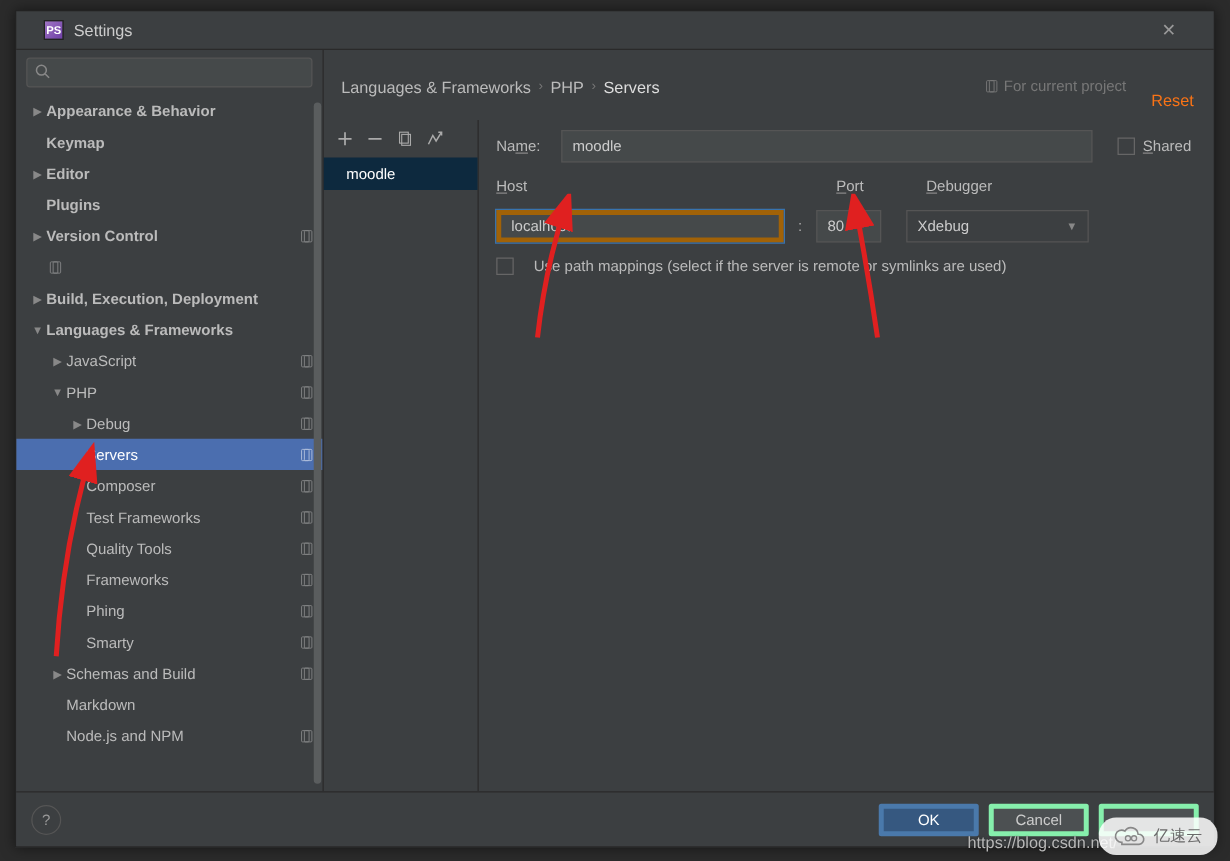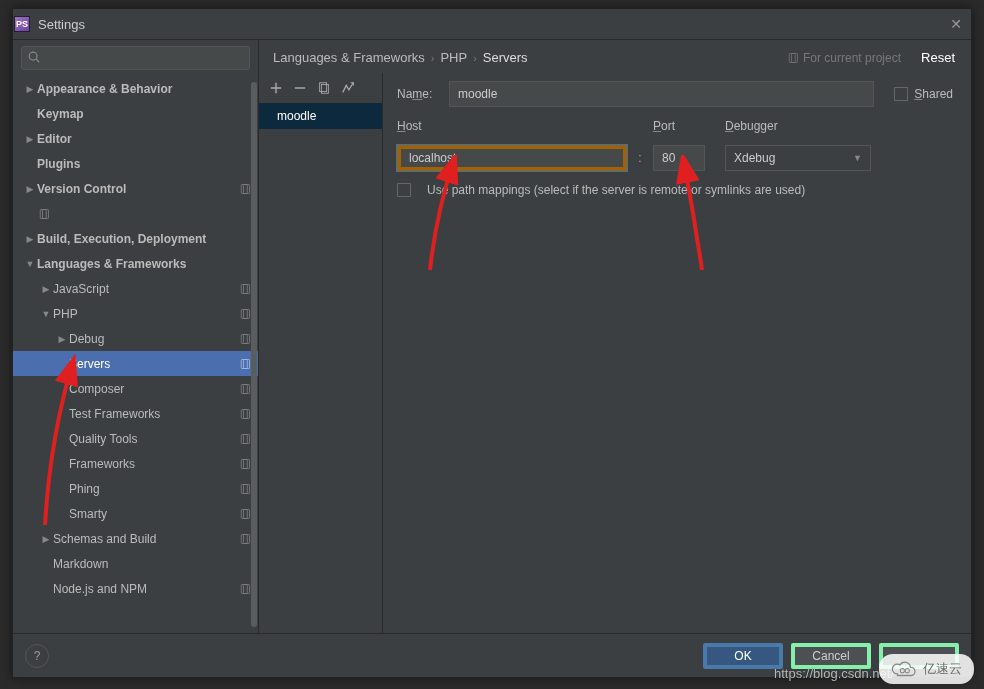--- a/index.html
+++ b/index.html
@@ -20,21 +20,21 @@
     background: #3c3f41;
     border: 1px solid #222;
     box-shadow: 0 0 10px rgba(0,0,0,.5);
     display: flex;
     flex-direction: column;
   }
   .titlebar {
     height: 30px;
     display: flex;
     align-items: center;
-    padding: 0 1px;
+    padding: 0 22px;
     color: #ccc;
     font-size: 13px;
   }
   .ps-icon {
     width: 16px; height: 16px;
     background: linear-gradient(135deg,#a074c4,#6e3fa6);
     border: 1px solid #222;
     margin-right: 8px;
     display:flex;align-items:center;justify-content:center;
     font-size:9px;font-weight:bold;color:#fff;
@@ -121,21 +121,21 @@
     padding:0;
   }
   .panel-head{
     padding:10px 16px 8px 0;
     display:flex; align-items:center;
   }
   .breadcrumbs{ flex:1; display:flex; align-items:center; gap:6px; font-size:13px; color:#bbb; padding-left:0;}
   .breadcrumbs .sep{ color:#777; font-size:11px; }
   .breadcrumbs .last{ color:#ddd;}
   .for-proj { color:#777; margin-right:20px; display:flex;align-items:center;gap:4px;}
-  .reset{ color:#ffffff; cursor:pointer; font-size:13px;}
+  .reset{ color:#f97316; cursor:pointer; font-size:13px;margin-top:23px;}
 
   .form{
     padding:8px 18px 0 0;
     flex:1;
   }
   .form-row{
     display:flex; align-items:center; gap:10px; margin-bottom:12px;
   }
   .lbl{ color:#bbb; text-align:left; }
   .underline { text-decoration: underline; text-decoration-color:#888;}
@@ -437,21 +437,21 @@
               <span class="lbl" style="width:42px;"><span>Na</span><span class="underline">m</span><span>e:</span></span>
               <input class="inp" style="flex: 1 1 0%;" value="moodle">
               <div style="display:flex;align-items:center;margin-left:10px;">
                 <span class="chk"></span>
                 <span><span class="underline">S</span><span>hared</span></span>
               </div>
             </div>
 
             <div class="form-row" style="gap:0;">
               <span class="lbl" style="width:256px;"><span class="underline">H</span><span>ost</span></span>
-              <span class="lbl" style="width:72px;"><span class="underline">P</span><span>ort</span></span>
+              <span class="lbl" style="width:72px;margin-left:16px;"><span class="underline">P</span><span>ort</span></span>
               <span class="lbl"><span class="underline">D</span><span>ebugger</span></span>
             </div>
             <div class="form-row" style="gap:0;">
               <input class="inp focus" style="width: 230px;" value="localhost">
               <span style="width:26px;text-align:center;color:#aaa;">:</span>
               <input class="inp" style="width: 52px;" value="80">
               <span style="width:20px;"></span>
               <div class="select" style="width:146px;">
                 <span>Xdebug</span>
                 <span class="caret">▼</span>

